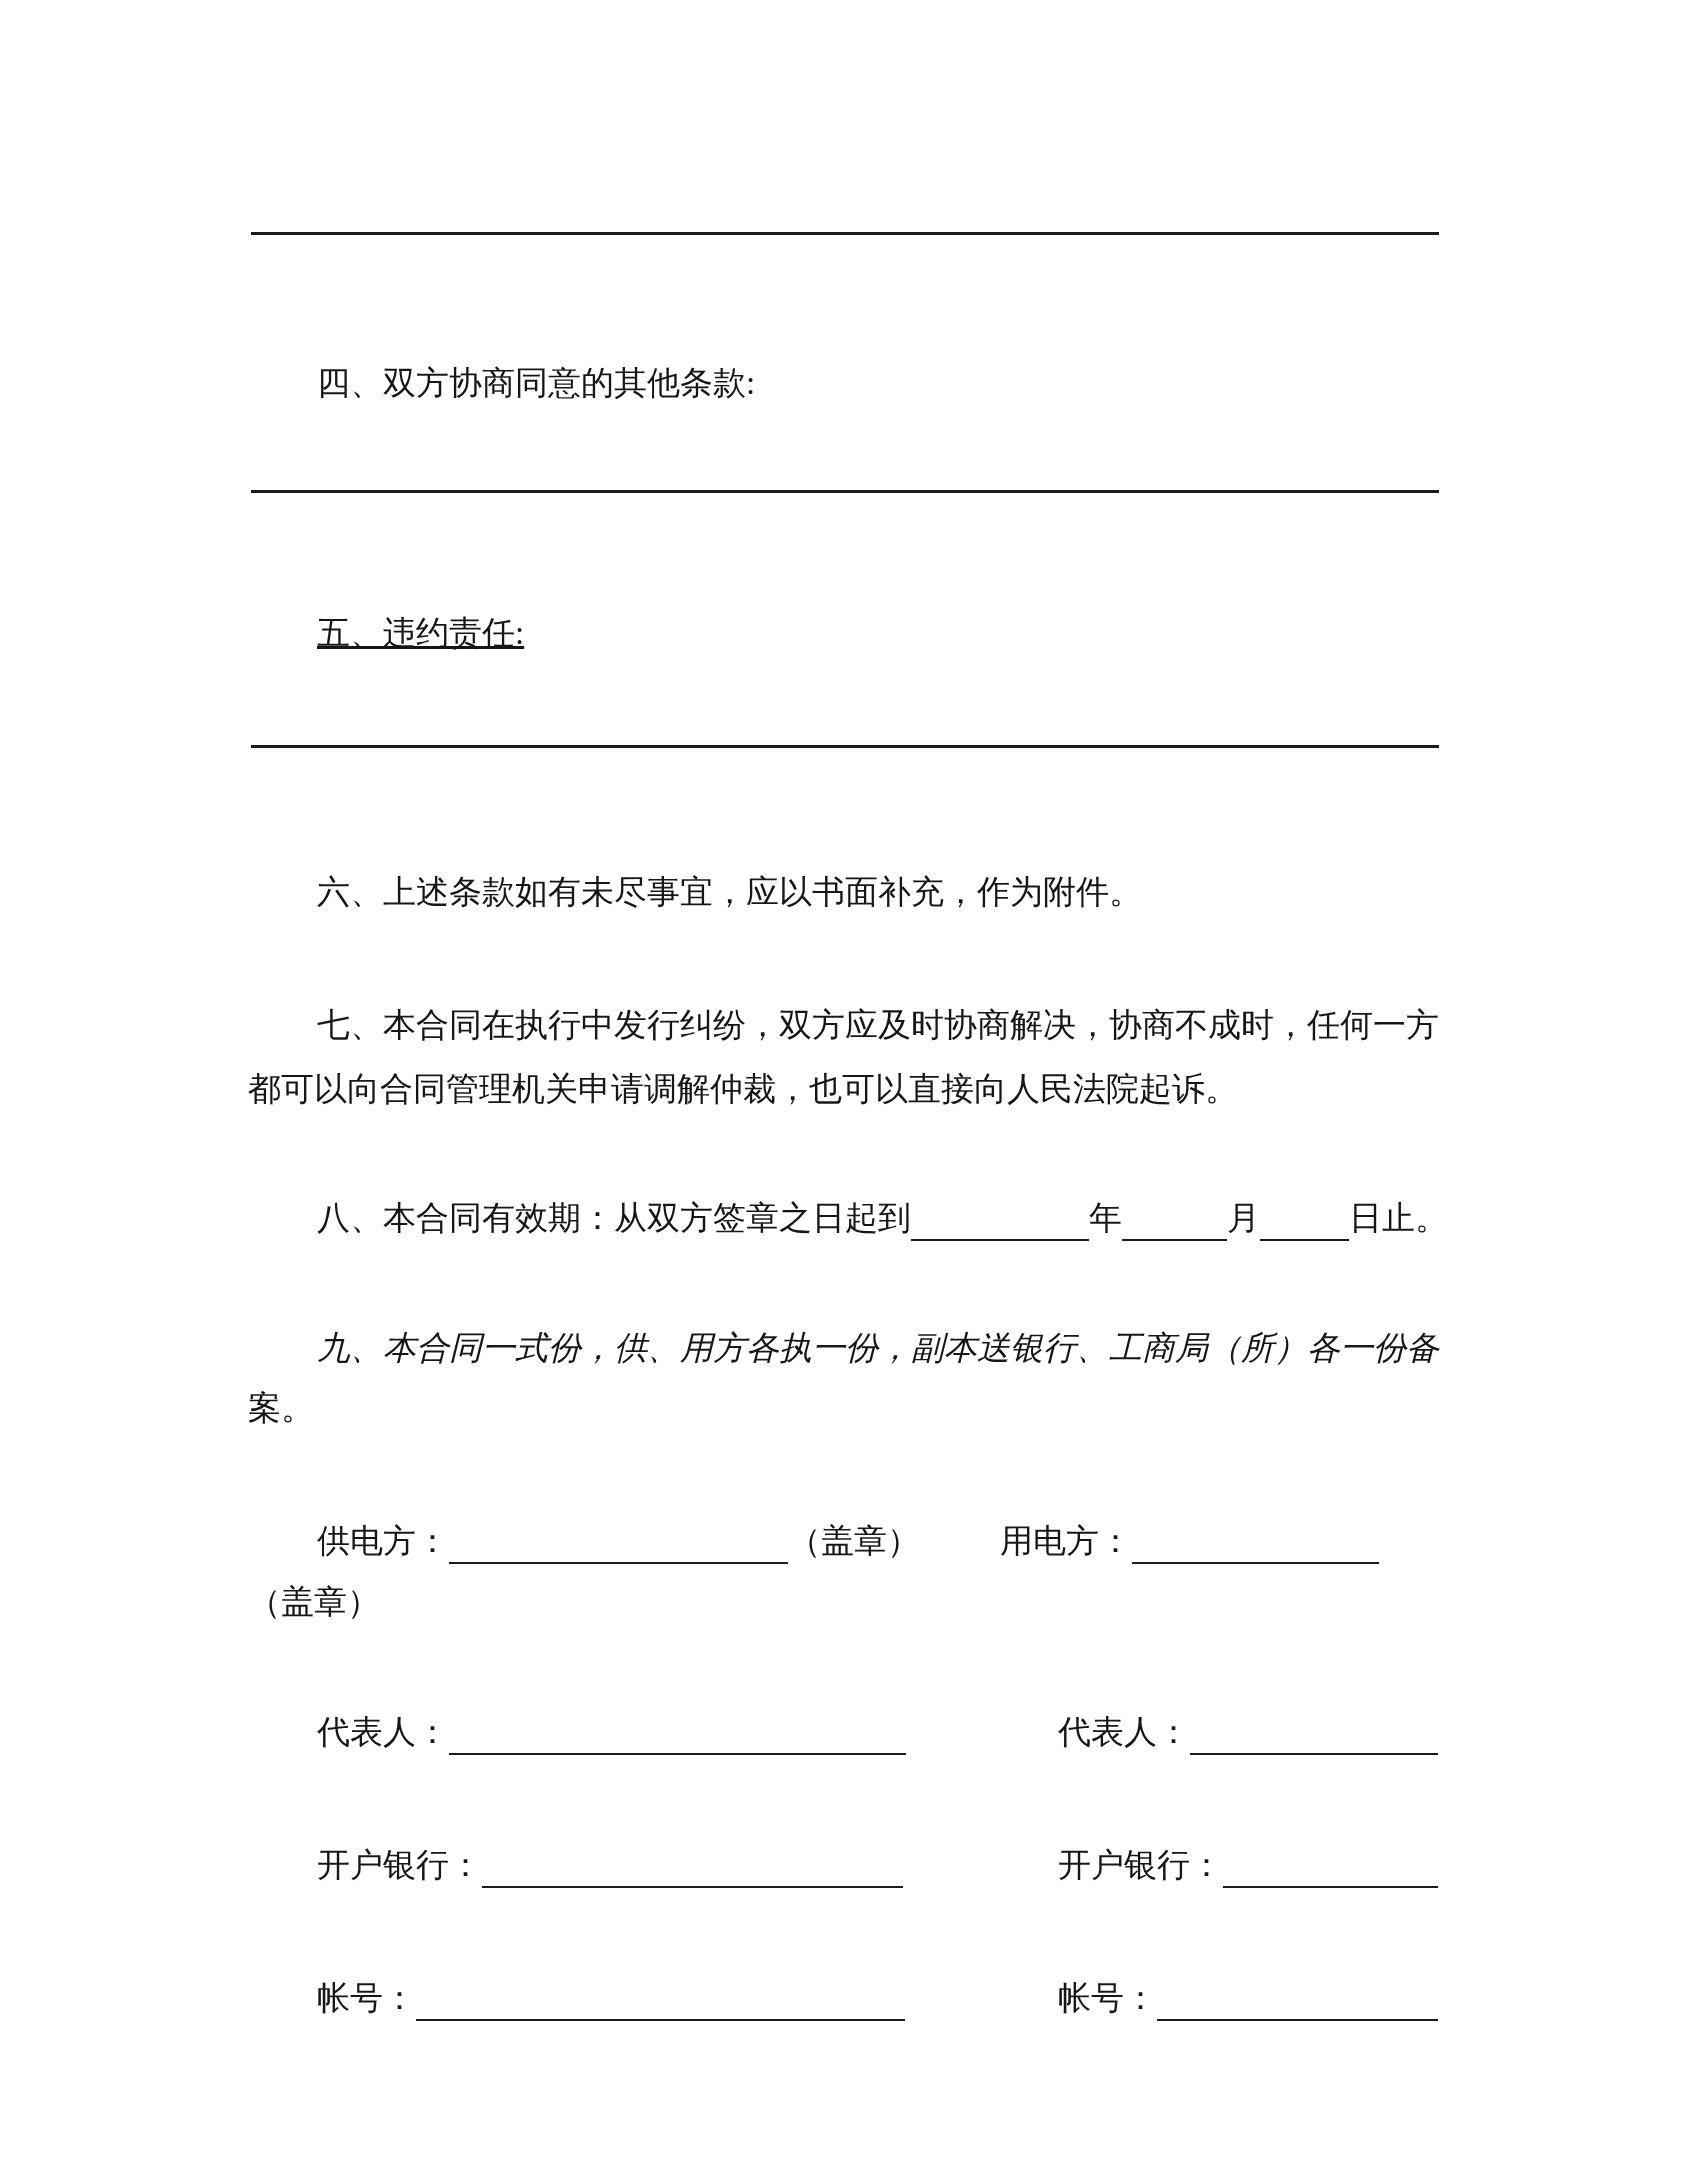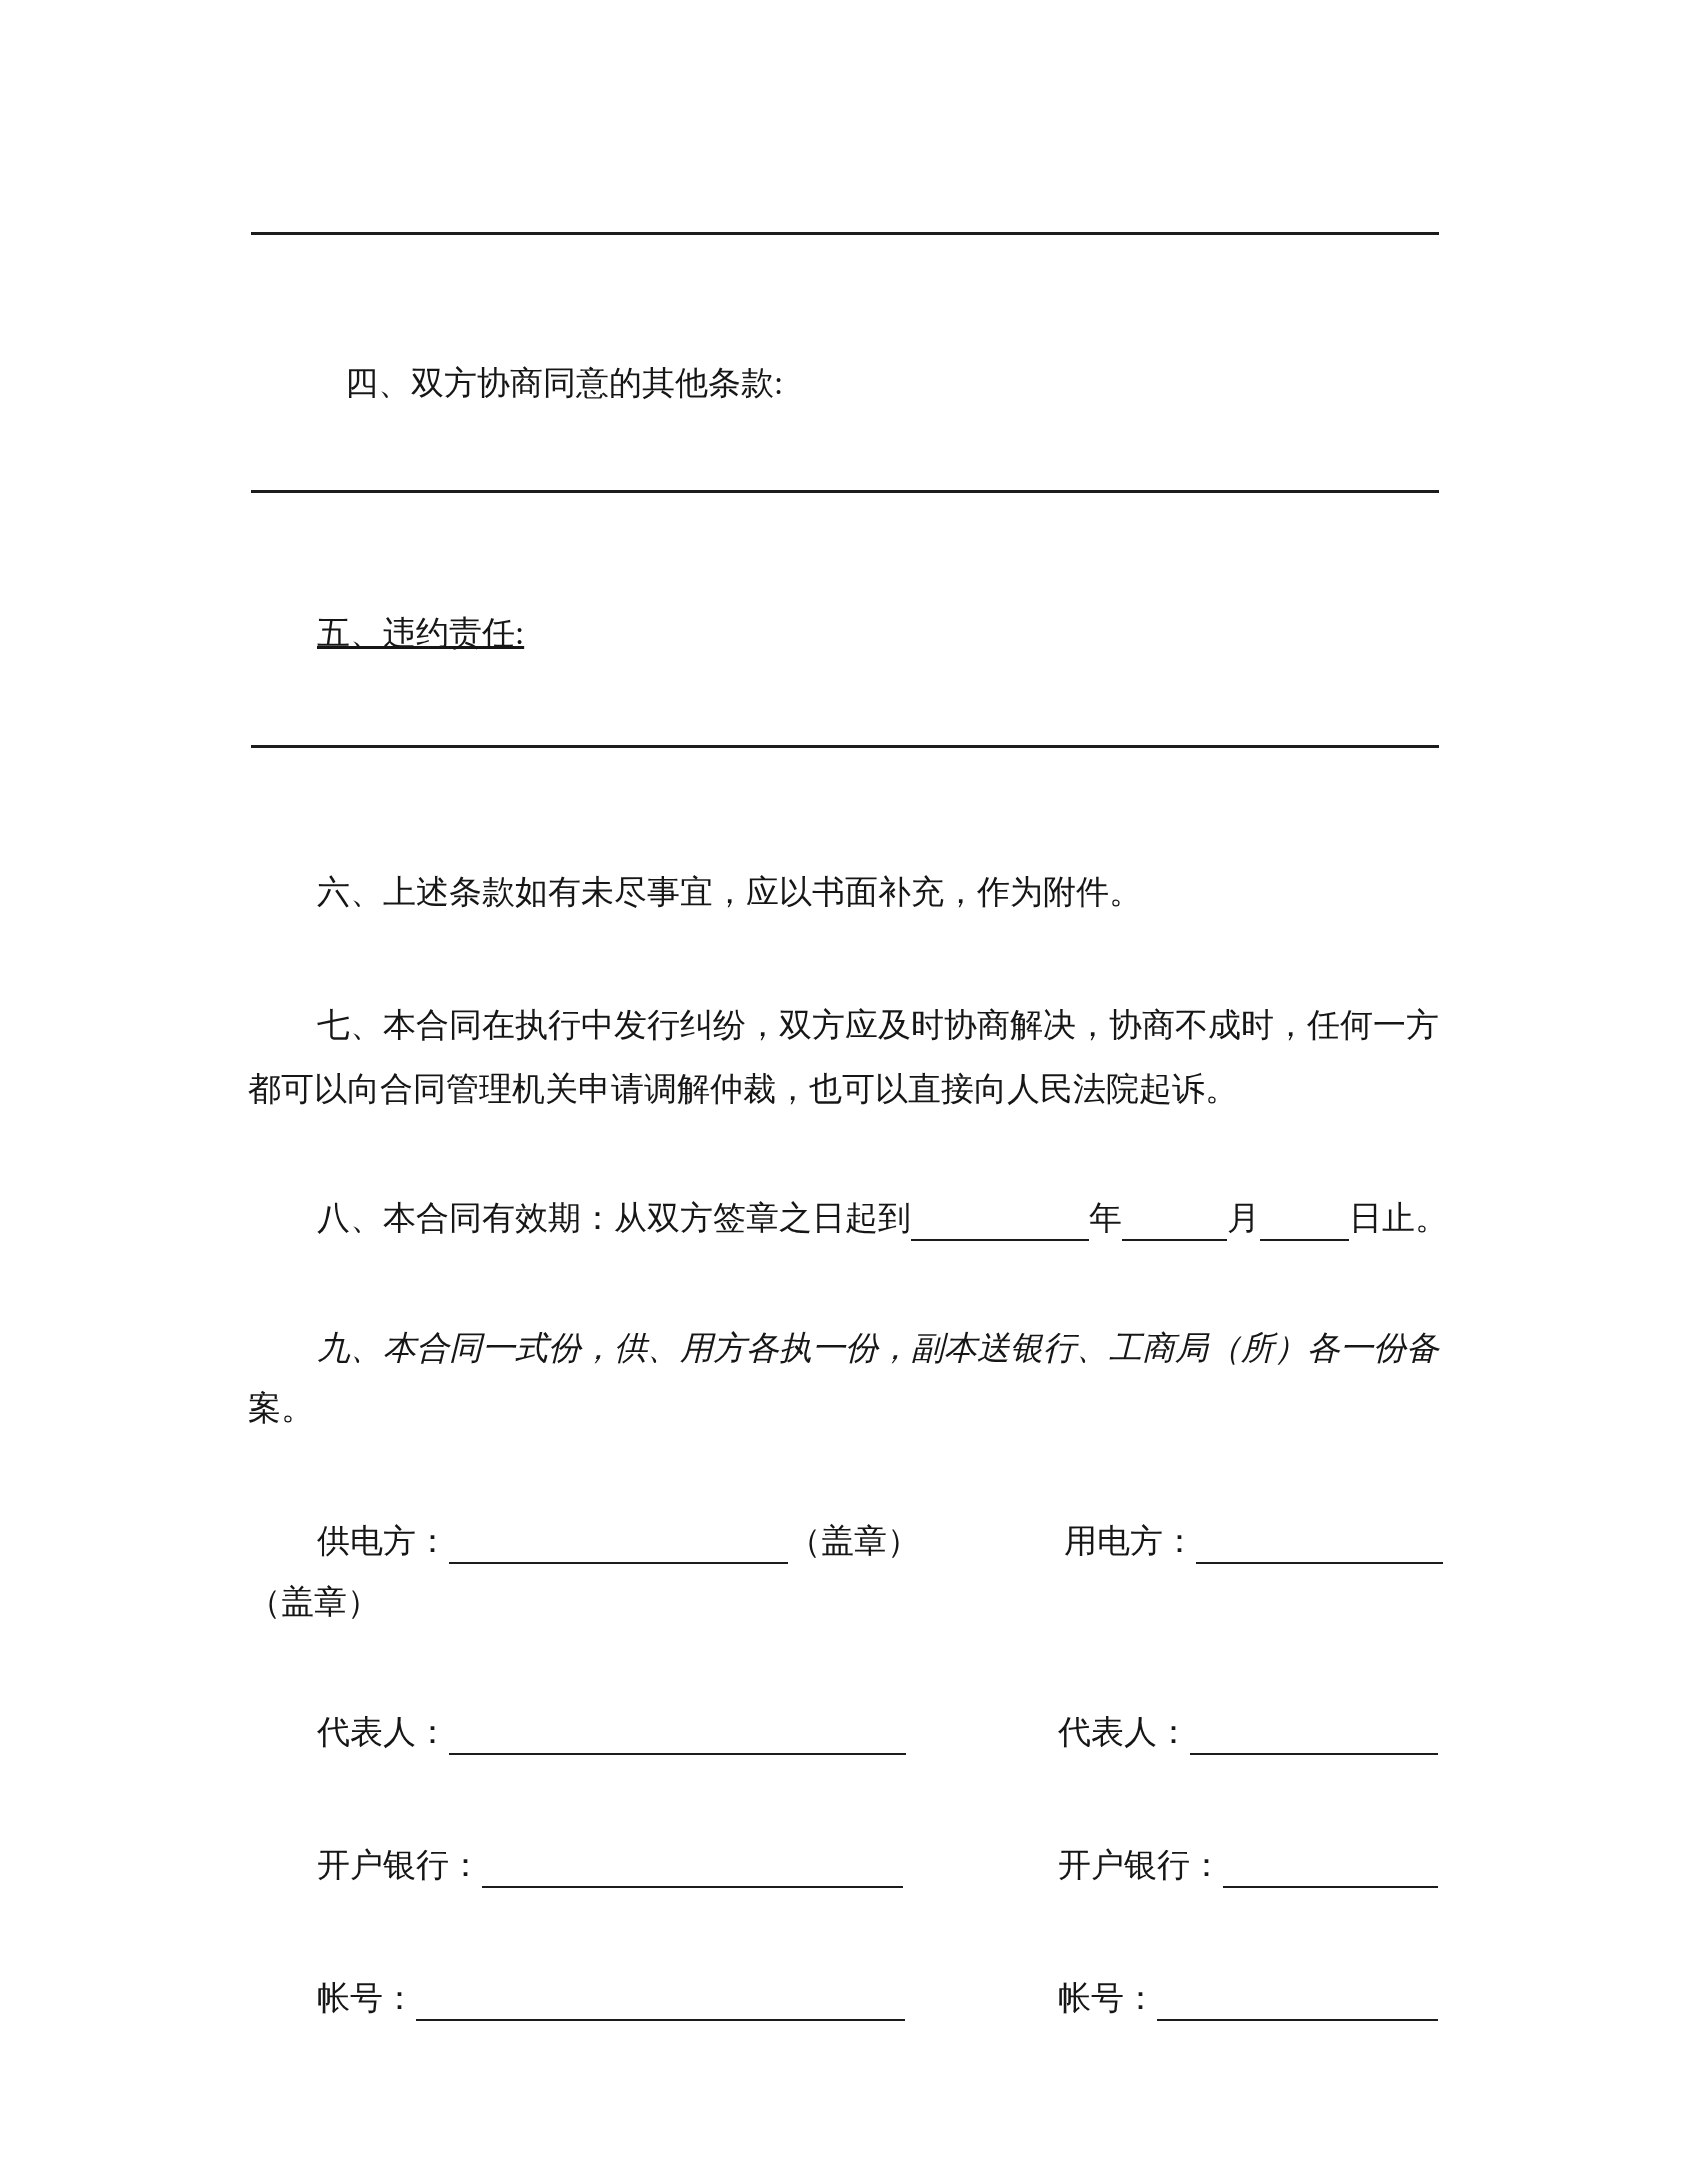--- a/index.html
+++ b/index.html
@@ -46,21 +46,21 @@
   .b-day{width:89px;}
   .seal{display:inline-block;}
 </style>
 </head>
 <body>
 
 <div class="page">
 
   <div class="rule" style="top:232px;"></div>
 
-  <p class="row" style="top:327px;left:317px;margin-left:28px;">四、双方协商同意的其他条款:</p>
+  <p class="row" style="top:327px;left:317px;">四、双方协商同意的其他条款:</p>
 
   <div class="rule" style="top:490px;"></div>
 
   <p class="row" style="top:577px;left:317px;text-decoration:underline;">五、违约责任:</p>
 
   <div class="rule" style="top:745px;"></div>
 
   <p class="row" style="top:836px;left:317px;">六、上述条款如有未尽事宜，应以书面补充，作为附件。</p>
 
   <p class="row" style="top:969px;left:317px;text-align:center;">七、本合同在执行中发行纠纷，双方应及时协商解决，协商不成时，任何一方</p>
@@ -69,21 +69,21 @@
   <p class="row" style="top:1162px;left:317px;">
     <span>八、本合同有效期：从双方签章之日起到</span><span class="blank b-year"></span><span>年</span><span class="blank b-month"></span><span>月</span><span class="blank b-day"></span><span>日止。</span>
   </p>
 
   <p class="row" style="top:1292px;left:317px;font-style:italic;">九、本合同一式份，供、用方各执一份，副本送银行、工商局（所）各一份备</p>
   <p class="row" style="top:1352px;left:248px;">案。</p>
 
   <p class="row" style="top:1485px;left:317px;">
     <span>供电方：</span><span class="blank b-sup"></span><span class="seal">（盖章）</span>
   </p>
-  <p class="row" style="top:1485px;left:1064px;">
+  <p class="row" style="top:1485px;left:1000px;">
     <span>用电方：</span><span class="blank b-use"></span>
   </p>
 
   <p class="row" style="top:1546px;left:248px;">（盖章）</p>
 
   <p class="row" style="top:1676px;left:317px;">
     <span>代表人：</span><span class="blank b-rep-l"></span>
   </p>
   <p class="row" style="top:1676px;left:1058px;">
     <span>代表人：</span><span class="blank b-rep-r"></span>

